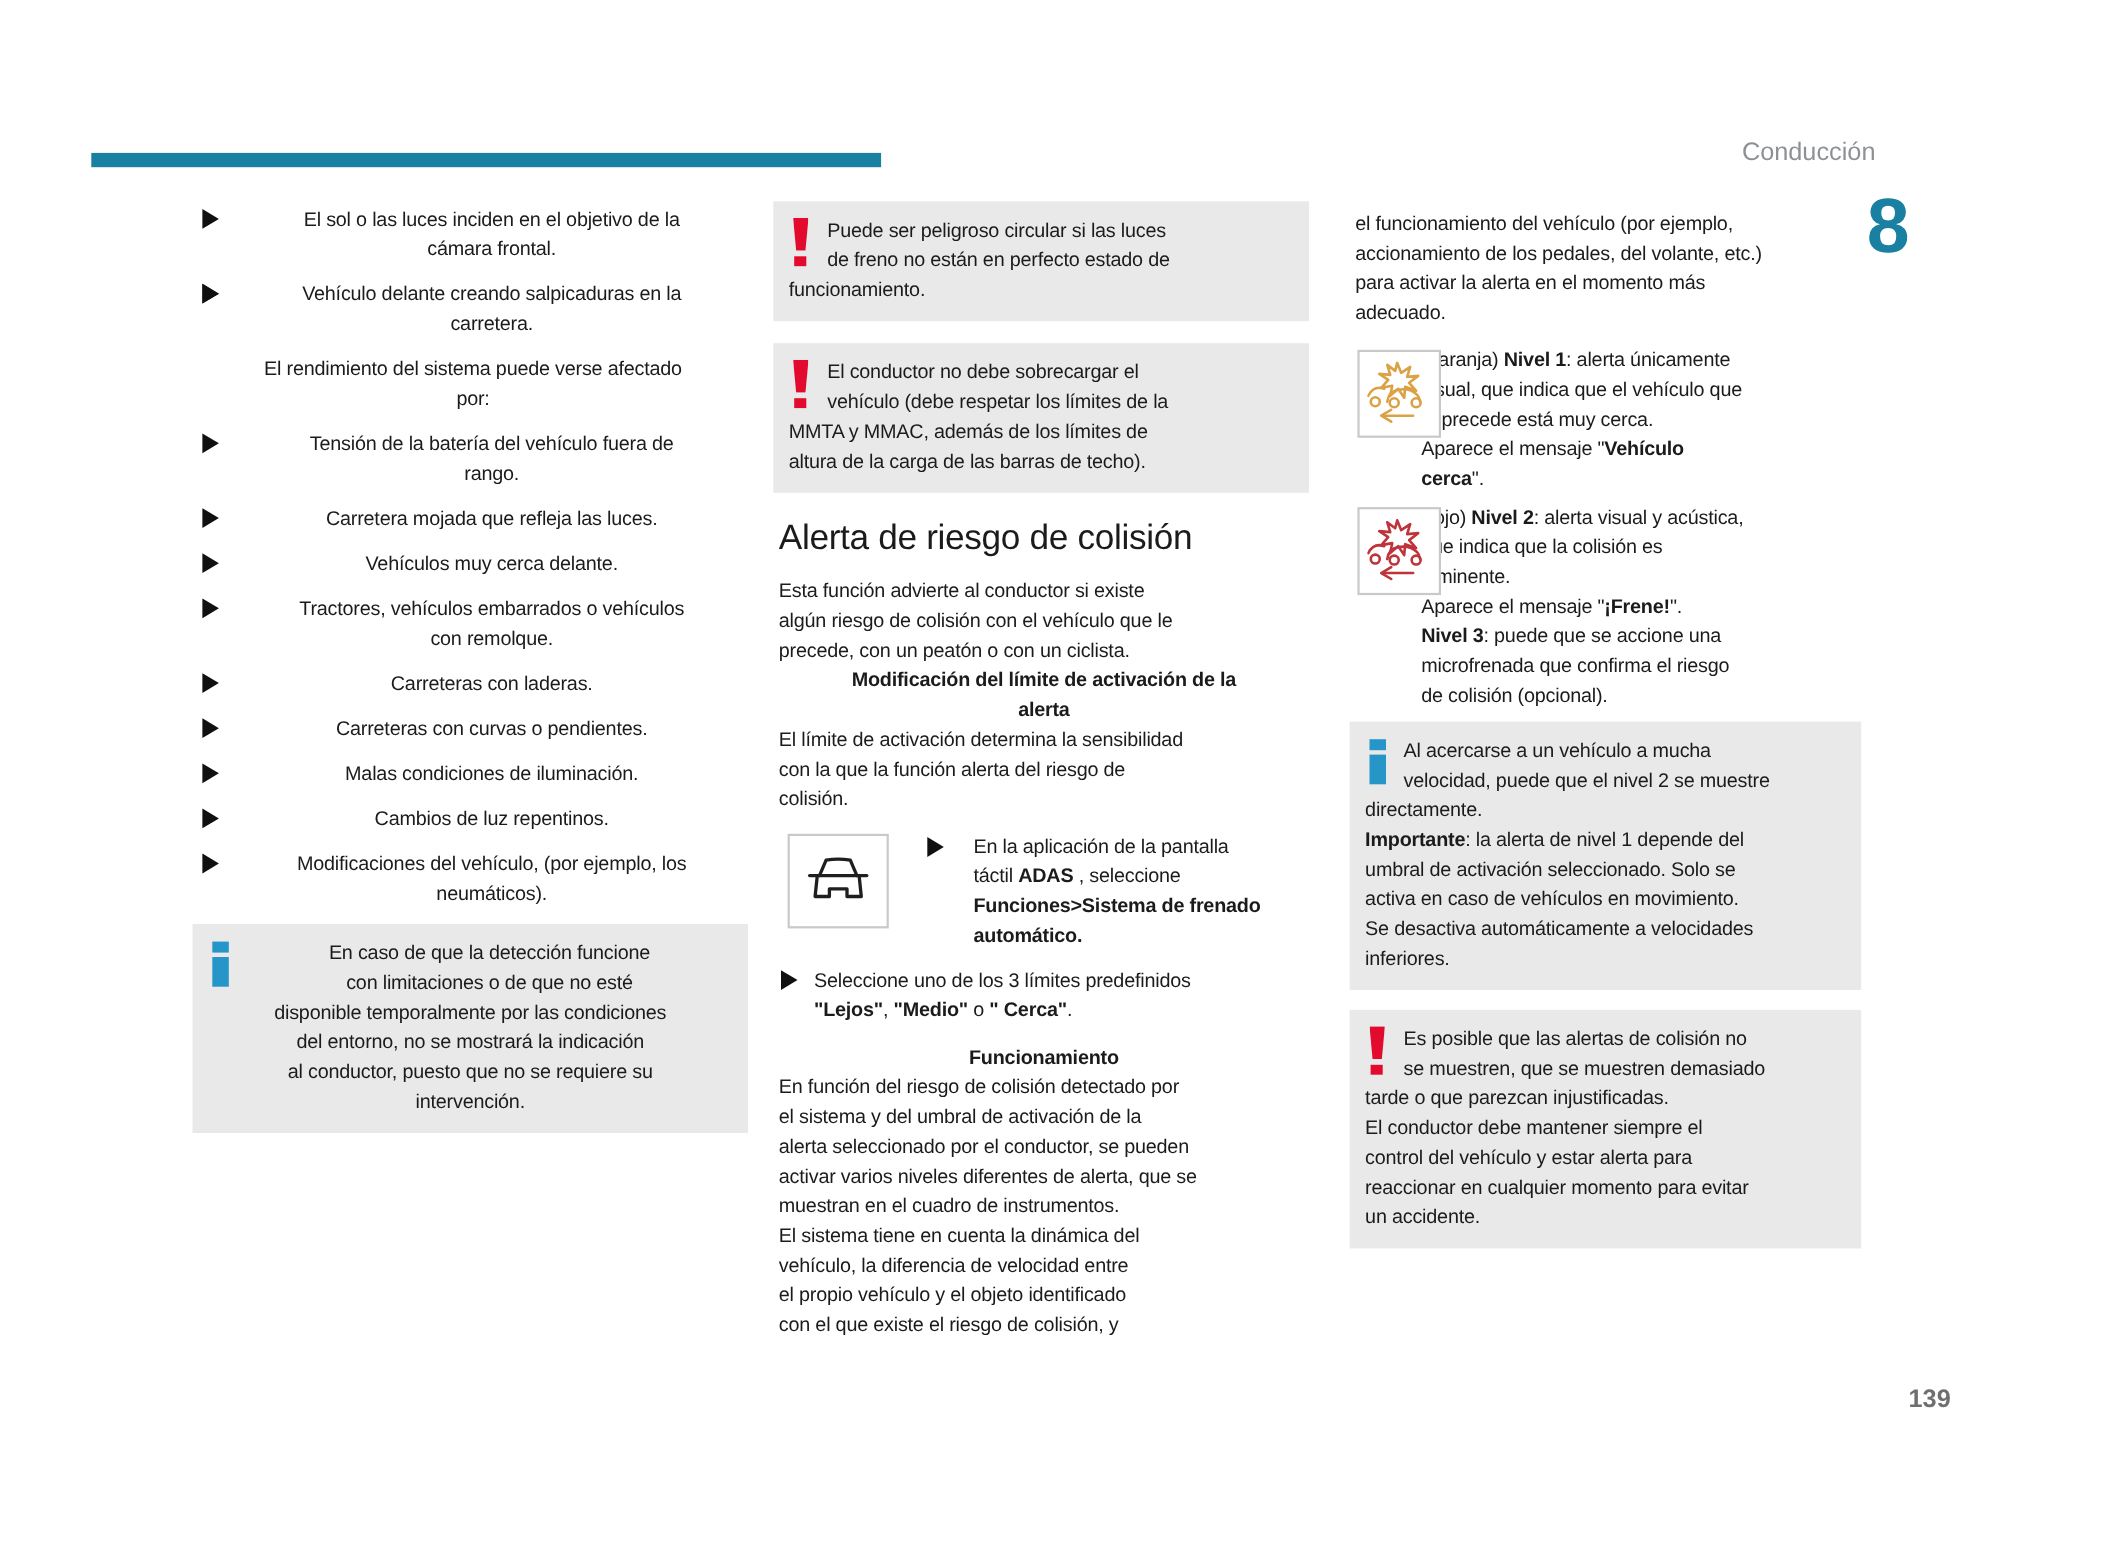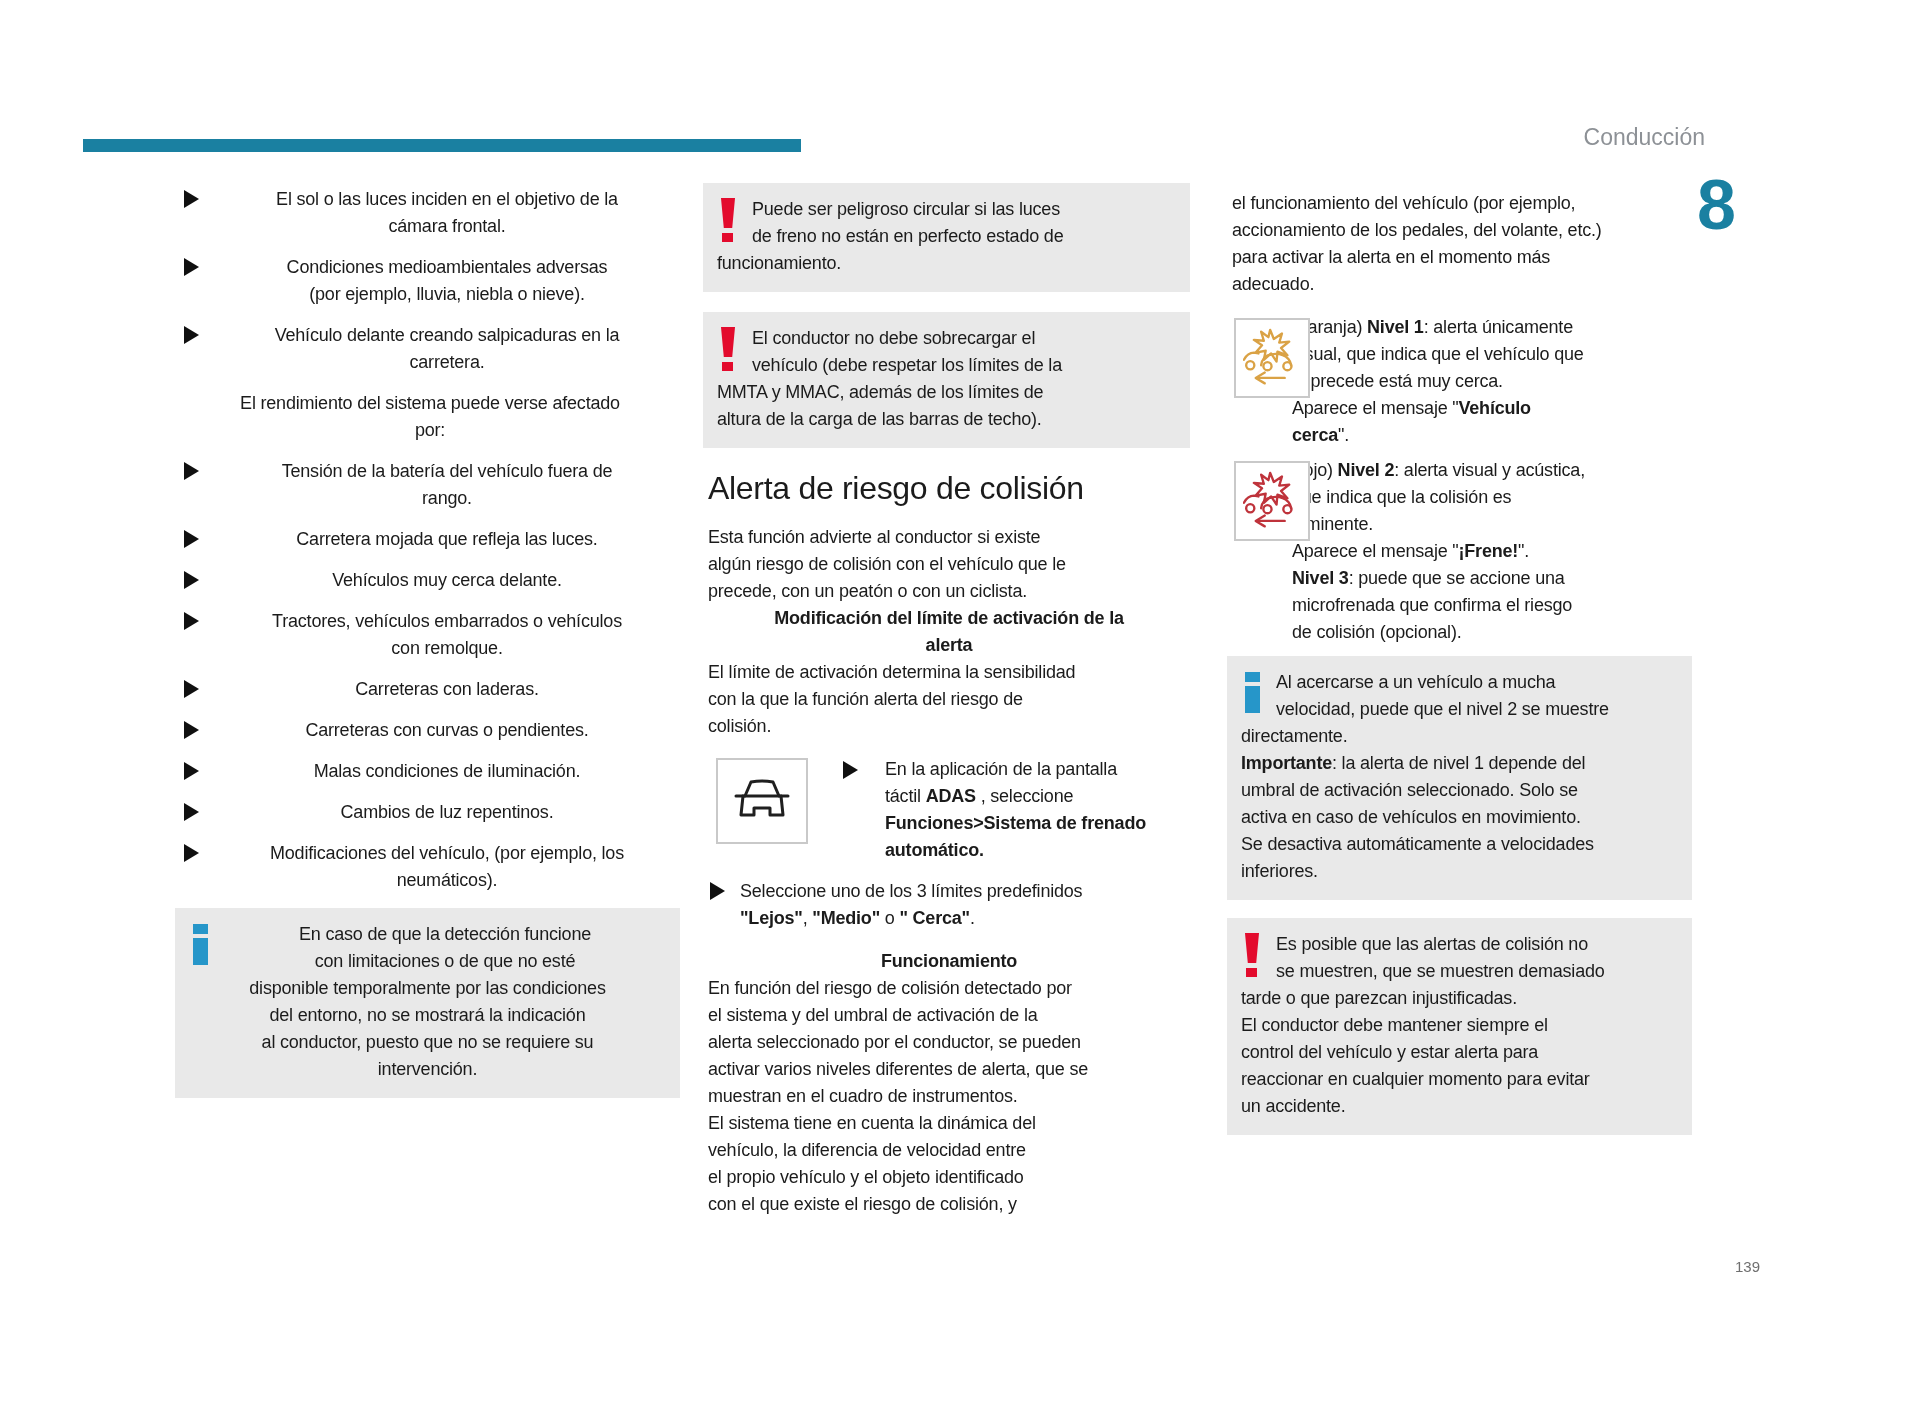--- a/index.html
+++ b/index.html
@@ -12,21 +12,21 @@
   body{
     width:1920px;height:1402px;background:#ffffff;
     font-family:"Liberation Sans","DejaVu Sans",sans-serif;
     color:var(--text);
   }
   .page{position:relative;width:1920px;height:1402px;overflow:hidden;background:#fff;}
 
   .topbar{position:absolute;left:83px;top:139px;width:718px;height:13px;background:var(--teal);}
   .header-label{position:absolute;top:124px;right:215px;font-size:23px;color:var(--muted-gray);letter-spacing:0;}
   .chapter-num{position:absolute;left:1697px;top:170px;font-size:70px;line-height:1;font-weight:bold;color:var(--teal);}
-  .page-num{position:absolute;left:1735px;top:1258px;font-size:15px;font-weight:normal;color:var(--page-number-gray);}
+  .page-num{position:absolute;left:1735px;top:1258px;font-size:23px;font-weight:bold;color:var(--page-number-gray);}
 
   .col{position:absolute;font-size:18px;line-height:27px;letter-spacing:-0.2px;}
   .col-left{left:180px;top:186px;width:500px;text-align:center;}
   .col-mid{left:708px;top:183px;width:482px;}
   .col-right{left:1232px;top:190px;width:460px;}
 
   .pre,.rich{white-space:pre-line;}
   p{margin:0;}
   ul.bullets{list-style:none;margin:0;padding:0;}
   ul.bullets li{position:relative;padding-left:34px;margin-bottom:14px;}
@@ -81,22 +81,21 @@
 <div class="page">
 
   <div class="topbar"></div>
   <div class="header-label">Conducción</div>
   <div class="chapter-num">8</div>
 
   <div class="col col-left">
     <ul class="bullets">
       <li><span class="tri"></span><span class="pre">El sol o las luces inciden en el objetivo de la
 cámara frontal.</span></li>
-      <li><span class="tri"></span><span class="pre">Condiciones medioambientales adversas
-(por ejemplo, lluvia, niebla o nieve).</span></li>
+      <li><span class="tri"></span></li>
       <li><span class="tri"></span><span class="pre">Vehículo delante creando salpicaduras en la
 carretera.</span></li>
     </ul>
     <p class="pre intro-para">El rendimiento del sistema puede verse afectado
 por:</p>
     <ul class="bullets">
       <li><span class="tri"></span><span class="pre">Tensión de la batería del vehículo fuera de
 rango.</span></li>
       <li><span class="tri"></span><span class="pre">Carretera mojada que refleja las luces.</span></li>
       <li><span class="tri"></span><span class="pre">Vehículos muy cerca delante.</span></li>

